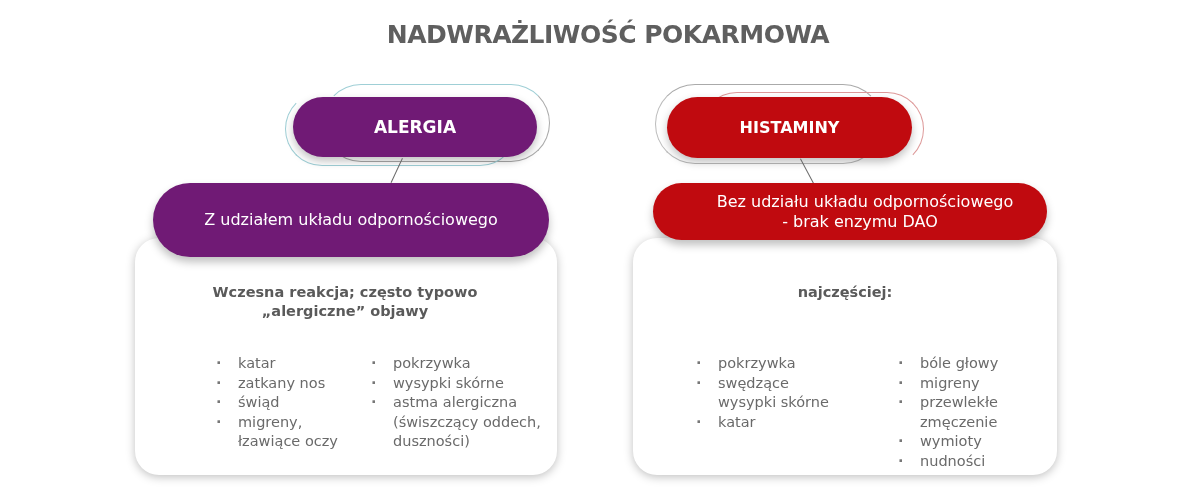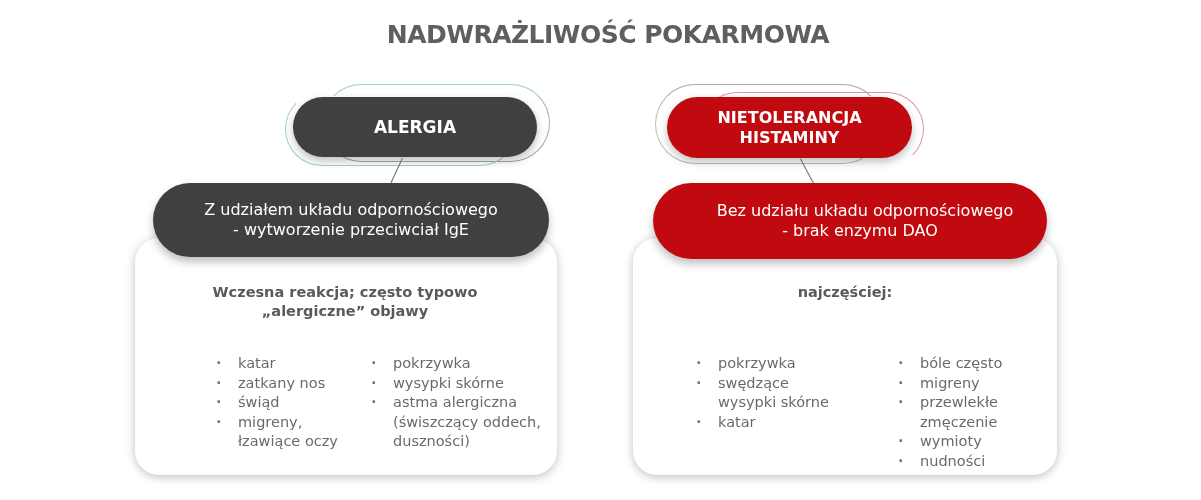--- a/index.html
+++ b/index.html
@@ -21,21 +21,21 @@
   .ring2 {
     position: absolute; border-radius: 40px;
     border: 1.5px solid #bfbfbf; border-right-color: transparent; border-top-color: transparent;
   }
   .pill {
     position: absolute; border-radius: 34px;
     display: flex; align-items: center; justify-content: center; flex-direction: column;
     color: #fff; font-weight: bold; text-align: center;
     box-shadow: 0 4px 8px rgba(0,0,0,0.25);
   }
-  .teal { background: #404040; }
+  .teal { background: #701a75; }
   .red { background: #c00a0f; }
   .pill .label { font-size: 16px; line-height: 20px; }
   .connector { position: absolute; width: 1px; background: #6a6a6a; transform-origin: top left; }
   .card {
     position: absolute; background: #fff; border-radius: 24px;
     box-shadow: 0 2px 10px rgba(0,0,0,0.25);
   }
   .bar {
     position: absolute; border-radius: 38px; color: #fff; text-align: center;
     display: flex; flex-direction: column; justify-content: center; align-items: center;
@@ -64,58 +64,56 @@
 <div class="ring" style="left:322px; top:84px; width:226px; height:76px; border-color:#9fcfd6 #aaa #aaa transparent;"></div>
 <div class="ring2" style="left:285px; top:92px; width:230px; height:72px; border-color:transparent transparent #9fcfd6 #9fcfd6;"></div>
 <div class="pill teal" style="left:293px; top:97px; width:244px; height:60px;">
   <span class="label" style="font-size:17px;">ALERGIA</span>
 </div>
 <div class="connector" style="left:402px; top:158px; height:27px; transform: rotate(25deg);"></div>
 
 <div class="card" style="left:135px; top:238px; width:422px; height:237px;"></div>
 <div class="bar teal" style="left:153px; top:183px; width:396px; height:74px;">
   <div><b>Z udziałem</b><span class="normal"> układu odpornościowego</span></div>
-  <div class="normal" style="font-weight:normal;">- wytworzenie przeciwciał IgE</div>
 </div>
 <div class="subhead" style="left:180px; top:283px; width:330px;">
   <div>Wczesna reakcja; często typowo</div>
   <div>„alergiczne” objawy</div>
 </div>
 <ul class="list" style="left:200px; top:338px; width:140px;">
   <li>katar</li>
   <li>zatkany nos</li>
   <li>świąd</li>
   <li>migreny, łzawiące oczy</li>
 </ul>
 <ul class="list" style="left:355px; top:338px; width:170px;">
   <li>pokrzywka</li>
   <li>wysypki skórne</li>
   <li>astma alergiczna (świszczący oddech, duszności)</li>
 </ul>
 
 <div class="ring2" style="left:655px; top:84px; width:226px; height:78px; border-color:#aaa transparent #bbb #bbb; border-right-color:transparent;"></div>
 <div class="ring" style="left:700px; top:92px; width:222px; height:72px; border-color:#d99 #d99 transparent transparent;"></div>
 <div class="pill red" style="left:667px; top:97px; width:245px; height:61px;">
-  <span class="label">NIETOLERANCJA</span>
   <span class="label">HISTAMINY</span>
 </div>
 <div class="connector" style="left:800px; top:159px; height:28px; transform: rotate(-28deg);"></div>
 
 <div class="card" style="left:633px; top:238px; width:424px; height:237px;"></div>
-<div class="bar red" style="left:653px; top:183px; width:394px; height:76px;">
+<div class="bar red" style="left:653px; top:183px; width:394px; height:57px;">
   <div style="padding-left:30px;"><b>Bez udziału</b><span class="normal"> układu odpornościowego</span></div>
   <div style="padding-left:20px;"><span class="normal">- </span><b>brak enzymu DAO</b></div>
 </div>
 <div class="subhead" style="left:670px; top:283px; width:350px;">
   <div>najczęściej:</div>
 </div>
 <ul class="list" style="left:680px; top:338px; width:190px;">
   <li>pokrzywka</li>
   <li style="width:120px;">swędzące wysypki skórne</li>
   <li>katar</li>
 </ul>
 <ul class="list" style="left:882px; top:338px; width:120px;">
-  <li>bóle często</li>
+  <li>bóle głowy</li>
   <li>migreny</li>
   <li>przewlekłe zmęczenie</li>
   <li>wymioty</li>
   <li>nudności</li>
 </ul>
 
 </body></html>

